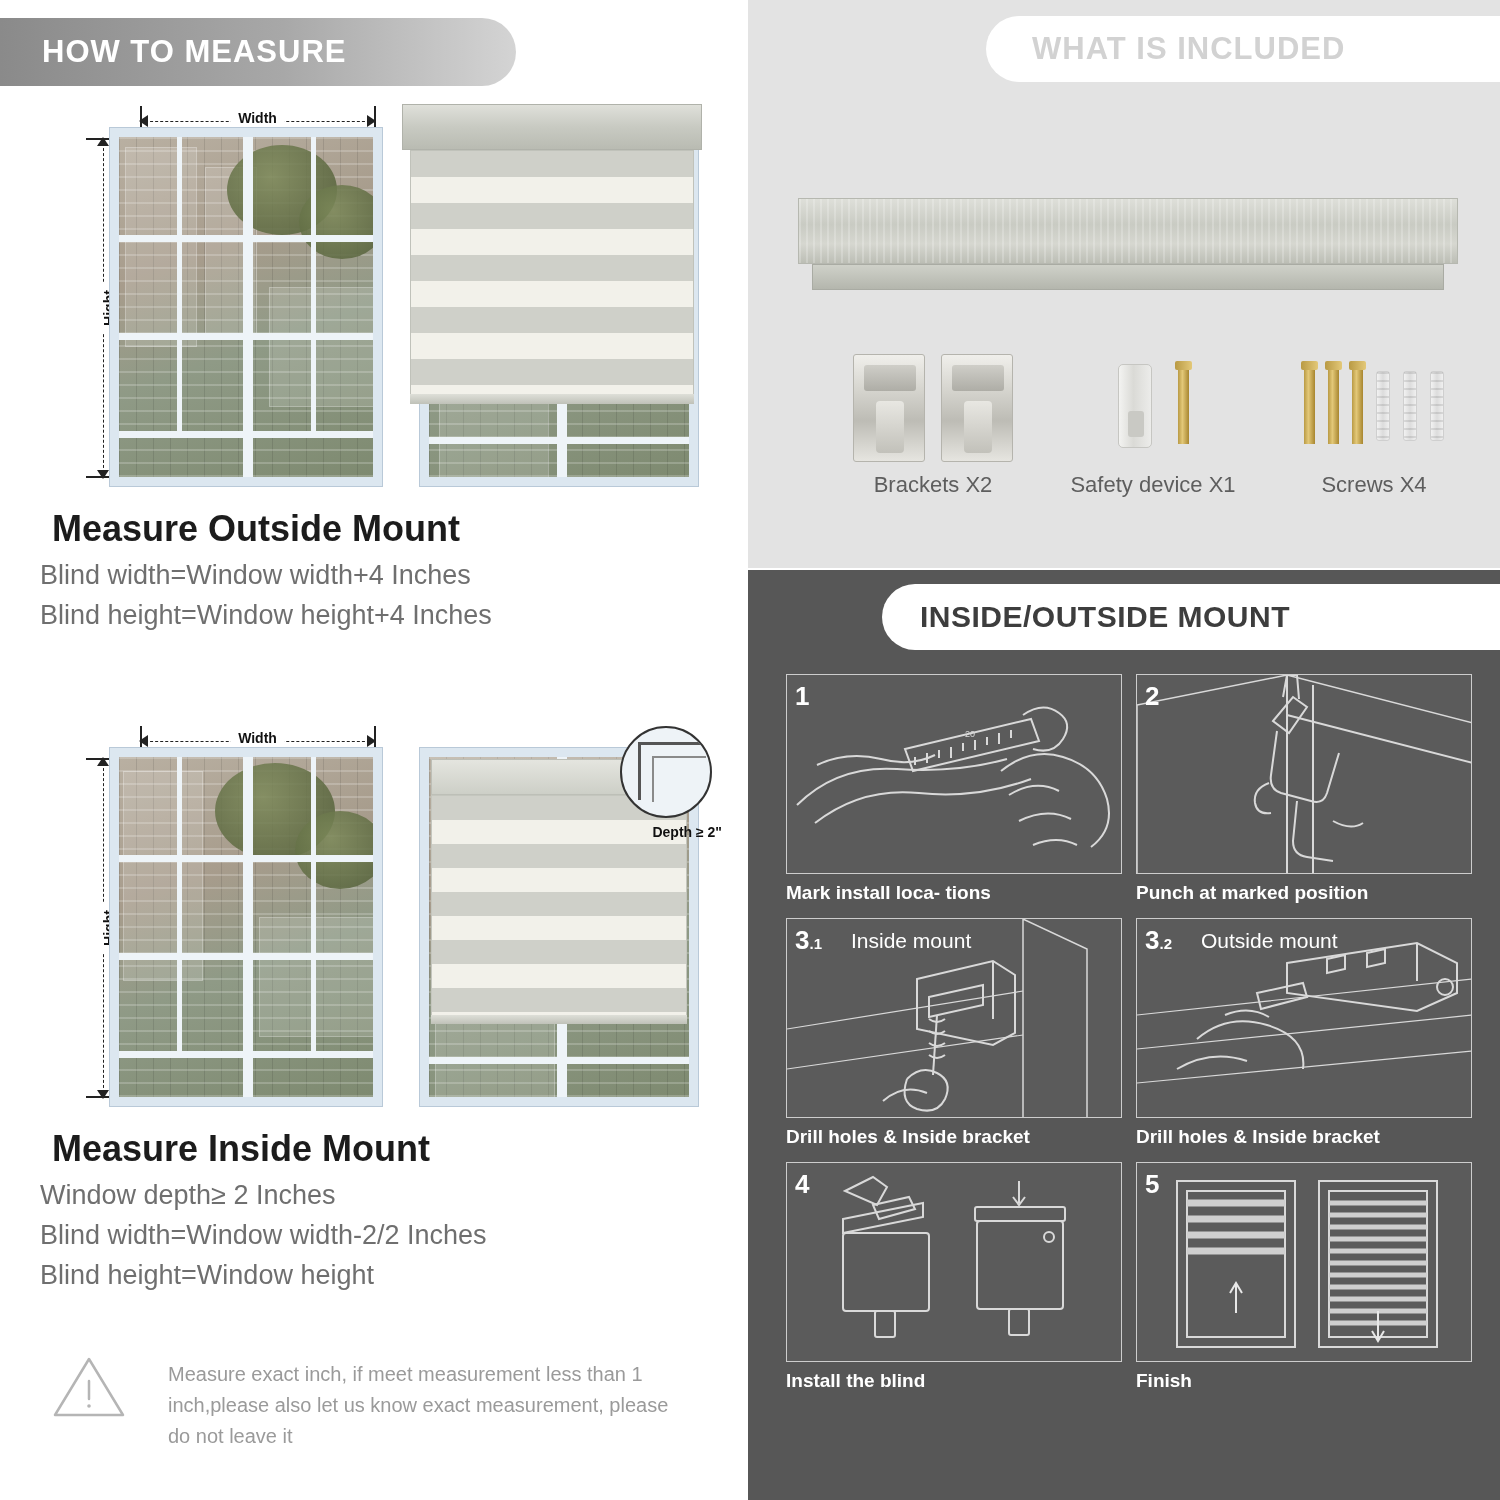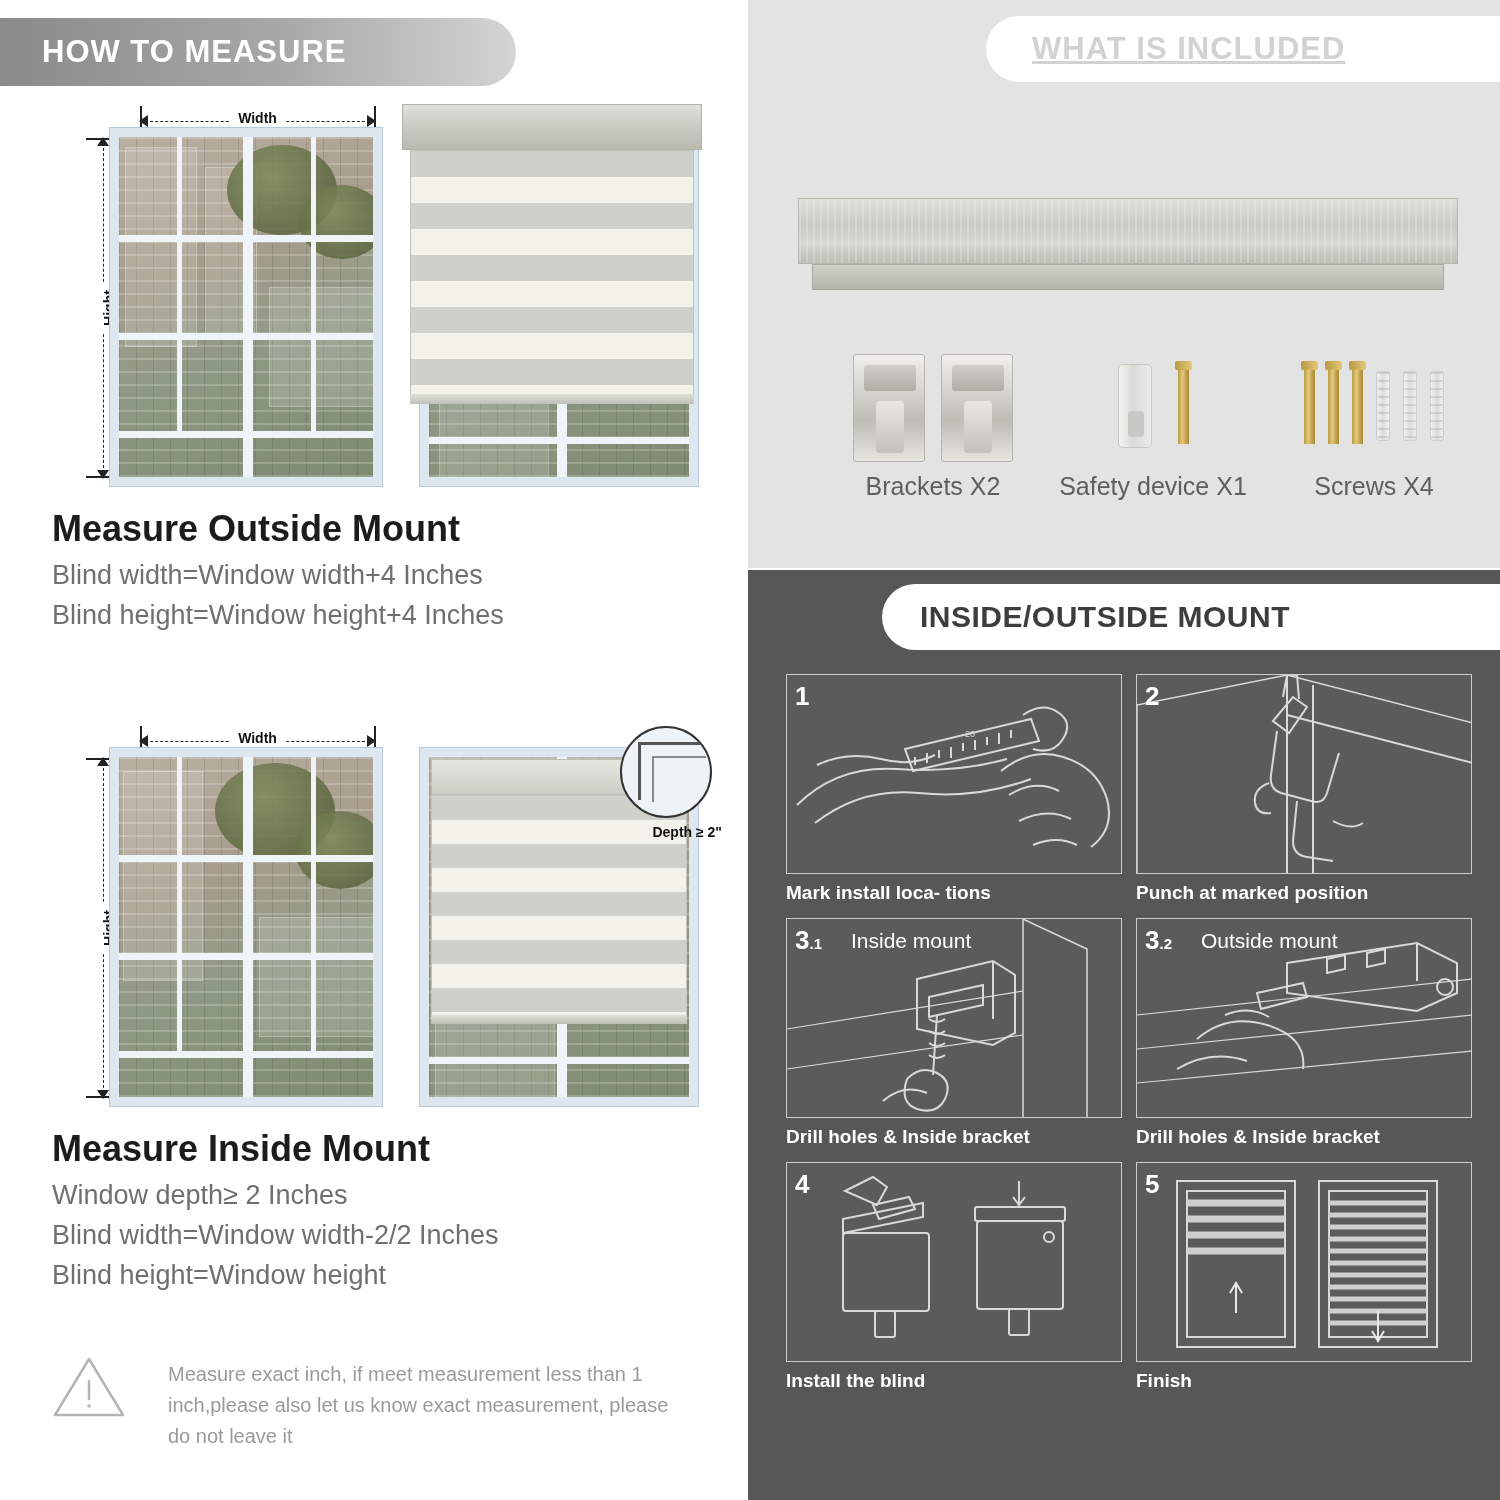--- a/index.html
+++ b/index.html
@@ -136,21 +136,21 @@
     border-left: 2px solid #8a8a8a; border-top: 2px solid #8a8a8a;
   }
   .depth-label {
     position: absolute; right: 8px; top: 104px; font-size: 14px; color: #111; font-weight: 600;
   }
 
   .measure-title {
     margin: 8px 0 6px 52px; font-size: 36px; font-weight: bold; color: #1c1c1c;
   }
   .measure-line {
-    margin-left: 52px; font-size: 27px; color: #6f6f6f; line-height: 1.48;
+    margin-left: 40px; font-size: 27px; color: #6f6f6f; line-height: 1.48;
   }
 
   .warn-box {
     position: absolute; left: 52px; top: 1355px; width: 640px; display: flex; gap: 22px;
   }
   .warn-tri {
     width: 74px; height: 64px; flex: 0 0 74px; position: relative;
   }
   .warn-tri svg { display: block; }
   .warn-text { font-size: 20px; color: #9a9a9a; line-height: 1.55; padding-top: 4px; margin-left: 20px; }
@@ -162,21 +162,20 @@
   }
   .included-banner {
     position: absolute; right: 0; top: 16px; width: 514px; height: 66px;
     background: #ffffff;
     border-top-left-radius: 33px; border-bottom-left-radius: 33px;
     display: flex; align-items: center; justify-content: flex-start;
   }
   .included-banner span {
     font-size: 31px; font-weight: bold; color: #d2d2d2; letter-spacing: 1px;
     padding-left: 46px;
-    text-decoration: underline;
   }
   .included-title {
     position: absolute; top: 140px; width: 100%; text-align: center;
     font-size: 29px; color: #6e6e6e; font-weight: 600;
   }
   .blind-product {
     position: absolute; left: 50px; top: 198px; width: 660px; height: 100px;
   }
   .bp-top {
     position: absolute; left: 0; top: 0; width: 660px; height: 66px;
@@ -191,21 +190,21 @@
   .bp-bot {
     position: absolute; left: 14px; top: 66px; width: 632px; height: 26px;
     background: linear-gradient(180deg, #cfd1c9 0%, #b4b6ad 100%);
     border: 1px solid #a9aba3;
   }
 
   .parts-row {
     position: absolute; left: 40px; top: 350px; width: 680px; height: 180px;
   }
   .part { position: absolute; text-align: center; }
-  .part-label { font-size: 25px; color: #5e5e5e; margin-top: 10px; }
+  .part-label { font-size: 22px; color: #5e5e5e; margin-top: 10px; }
 
   .bracket {
     width: 72px; height: 108px; position: relative; display: inline-block;
     background: linear-gradient(180deg,#f0efeb 0%, #d8d7d1 30%, #bdbcb5 62%, #e6e5e0 100%);
     border: 1px solid #b5b4ad; border-radius: 3px;
   }
   .bracket::before {
     content: ""; position: absolute; left: 10px; top: 10px; width: 52px; height: 26px;
     background: linear-gradient(180deg,#cfcec8,#aeada6); border-radius: 3px;
   }

